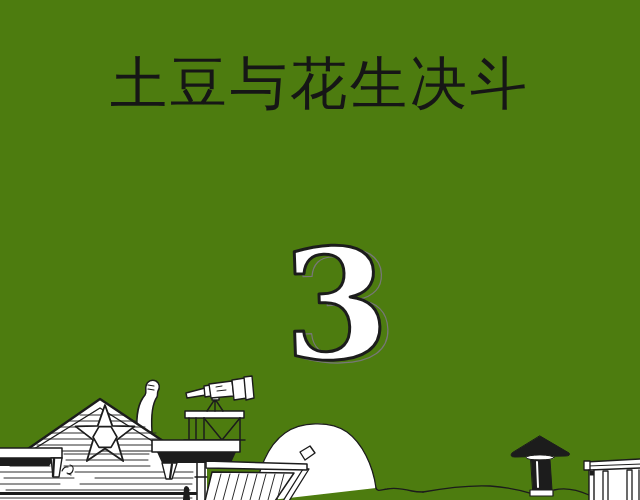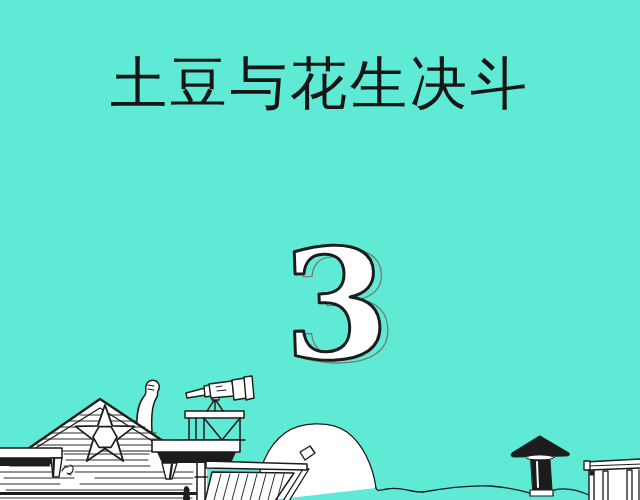--- a/index.html
+++ b/index.html
@@ -1,19 +1,19 @@
 <!DOCTYPE html>
 <html><head>
 <meta charset="utf-8">
 <style>
   html,body{margin:0;padding:0;background:#e8e8e8;}
   .canvas{
     position:relative;
     width:640px;height:500px;
-    background:#5eead4;
+    background:#4d7c0f;
     overflow:hidden;
     font-family:"DejaVu Serif","Liberation Serif",serif;
   }
   .comic-title{
     position:absolute;
     top:46px;left:0;right:0;
     text-align:center;
     font-size:57px;
     letter-spacing:3px;
     font-weight:500;

